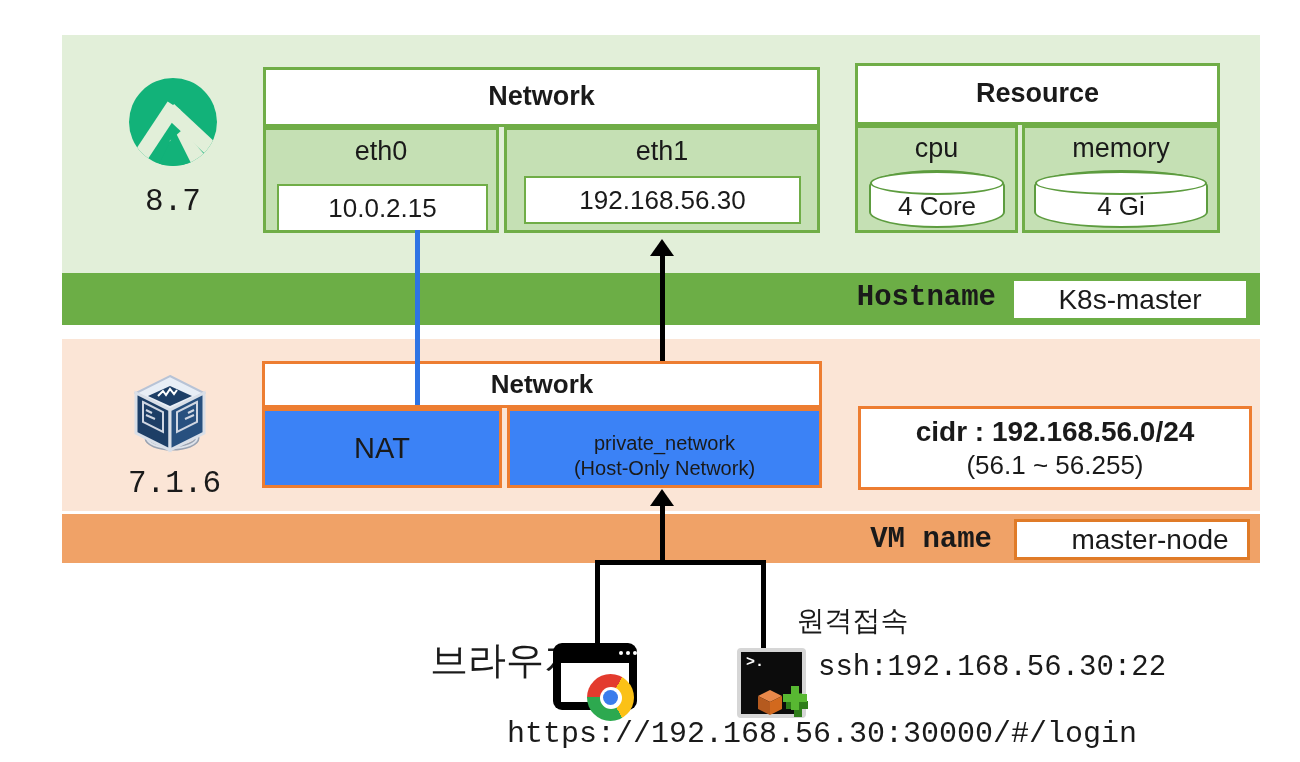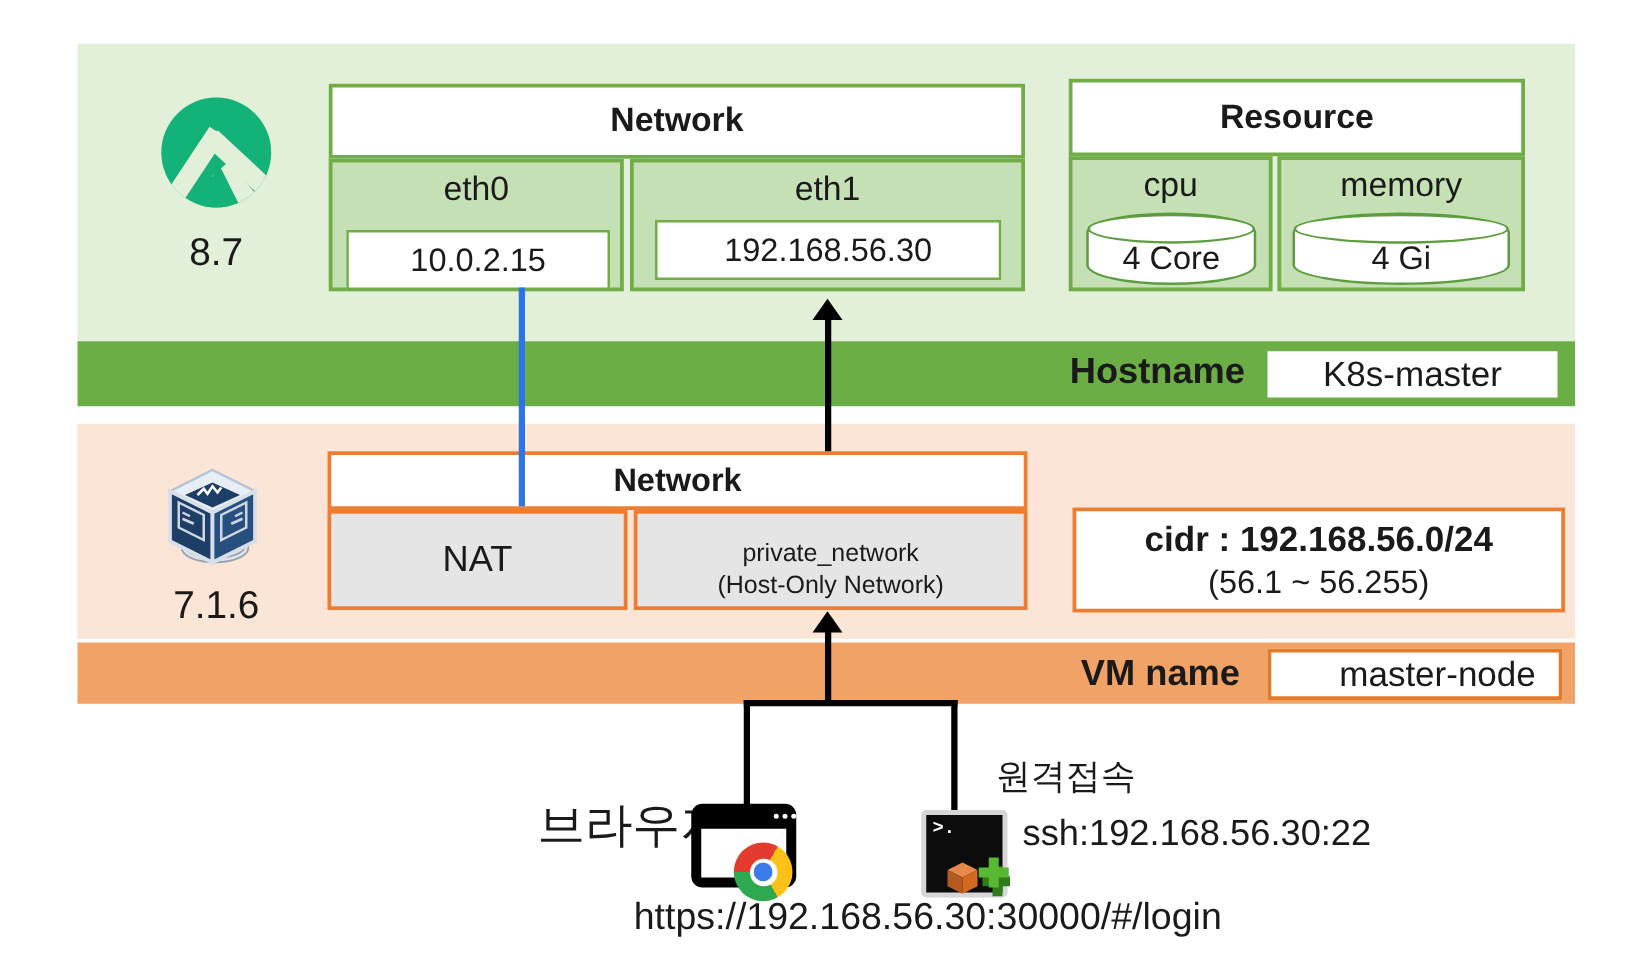--- a/index.html
+++ b/index.html
@@ -6,34 +6,34 @@
   #canvas{position:relative;width:1300px;height:762px;background:#ffffff;overflow:hidden;
           font-family:"Liberation Sans","DejaVu Sans",sans-serif;color:#1a1a1a;}
   .abs{position:absolute;box-sizing:border-box;}
   .sec-green{background:#E2EFD9;}
   .sec-orange{background:#FBE5D6;}
   .bar-green{background:#6CAE46;}
   .bar-orange{background:#F0A267;}
   .tbl-header-g{background:#fff;border:3px solid #70AD47;text-align:center;font-weight:bold;}
   .tbl-header-o{background:#fff;border:3px solid #ED7D31;text-align:center;font-weight:bold;}
   .cell-g{background:#C5E0B4;border:3px solid #70AD47;text-align:center;}
-  .cell-o{background:#e5e5e5;border:3px solid #ED7D31;text-align:center;}
+  .cell-o{background:#3b82f6;border:3px solid #ED7D31;text-align:center;}
   .valbox-g{background:#fff;border:2px solid #70AD47;text-align:center;}
   .white-box{background:#fff;text-align:center;}
   .vm-box{background:#fff;border:3px solid #E07B28;text-align:center;}
   .cidr-box{background:#fff;border:3px solid #ED7D31;text-align:center;}
   .line{background:#000;}
   .line-blue{background:#2E74E4;}
   .arrowhead{width:0;height:0;border-left:12px solid transparent;border-right:12px solid transparent;border-bottom:17px solid #000;}
   .cylinder{position:absolute;box-sizing:border-box;background:#fff;border:2.5px solid #5d9c3f;
             border-radius:50%/16px;display:flex;align-items:flex-end;justify-content:center;}
   .cylinder::before{content:"";position:absolute;top:-1px;left:-1px;right:-1px;height:24px;
             border-radius:50%;border:2.5px solid #5d9c3f;background:#fff;box-sizing:border-box;}
   .cyl-text{position:relative;z-index:2;padding-bottom:4px;font-size:26px;}
-  .lbl{white-space:nowrap;}
+  .lbl{white-space:nowrap;font-family:Liberation Mono, monospace;}
   
   .browser{background:#000;border-radius:9px;}
   .browser-screen{position:absolute;left:8px;right:8px;top:20px;bottom:8px;background:#fff;}
   .browser-dots{position:absolute;top:8px;right:14px;width:4px;height:4px;border-radius:50%;
                 background:#fff;box-shadow:7px 0 0 #fff,14px 0 0 #fff;}
   
   .chrome{border-radius:50%;background:conic-gradient(from 150deg,#2da94f 0deg 120deg,#e33b2e 120deg 240deg,#fbc116 240deg 360deg);
           display:flex;align-items:center;justify-content:center;}
   .chrome-ring{width:22px;height:22px;border-radius:50%;background:#fff;display:flex;align-items:center;justify-content:center;}
   .chrome-core{width:15px;height:15px;border-radius:50%;background:#3a7cec;}

